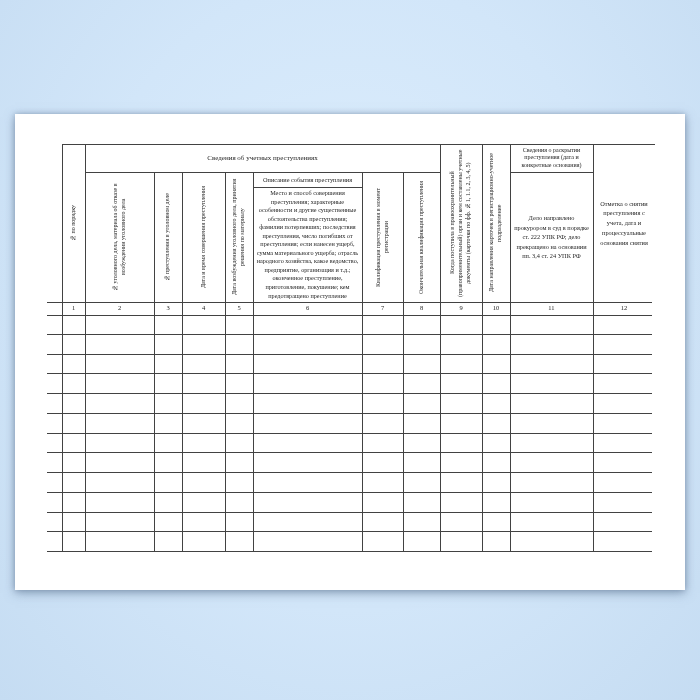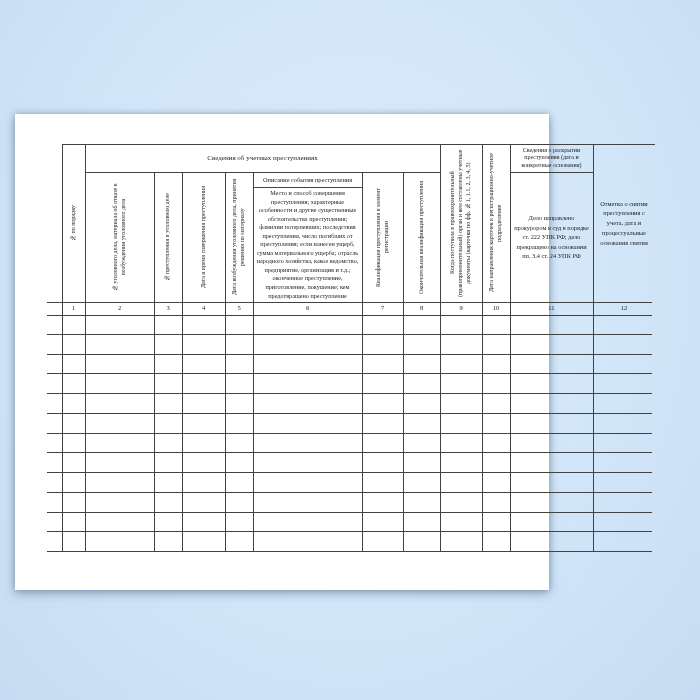--- a/index.html
+++ b/index.html
@@ -2,21 +2,21 @@
 <html style="--bg-light: #ddeefd; --bg-mid: #d2e6f9; --bg-dark: #c5dcf2; --paper: #ffffff; --ink: #1f1f1f; --line: #424242;"><head>
 <meta charset="utf-8">
 <style>
   html,body{margin:0;padding:0;}
   body{
     width:700px;height:700px;overflow:hidden;position:relative;
     font-family:"Liberation Serif","DejaVu Serif",serif;
     background:radial-gradient(ellipse at 50% 42%, var(--bg-light,#ddeefd) 0%, var(--bg-mid,#d2e6f9) 55%, var(--bg-dark,#c5dcf2) 100%);
   }
   #paper{
-    position:absolute;left:15px;top:114px;width:534px;height:476px;
+    position:absolute;left:15px;top:114px;width:670px;height:476px;
     background:var(--paper,#ffffff);
     box-shadow:0 3px 10px rgba(84,108,138,.55), 0 0 5px rgba(84,108,138,.38);
   }
   .cell{
     position:absolute;box-sizing:border-box;display:flex;align-items:center;justify-content:center;
     overflow:hidden;color:var(--ink,#1f1f1f);font-size:6px;line-height:1.25;text-align:center;
   }
   .vtx{writing-mode:vertical-rl;transform:rotate(180deg);text-align:center;line-height:1.3;max-height:100%;}
   .band{font-size:7px;}
   .sub{font-size:6.3px;}

